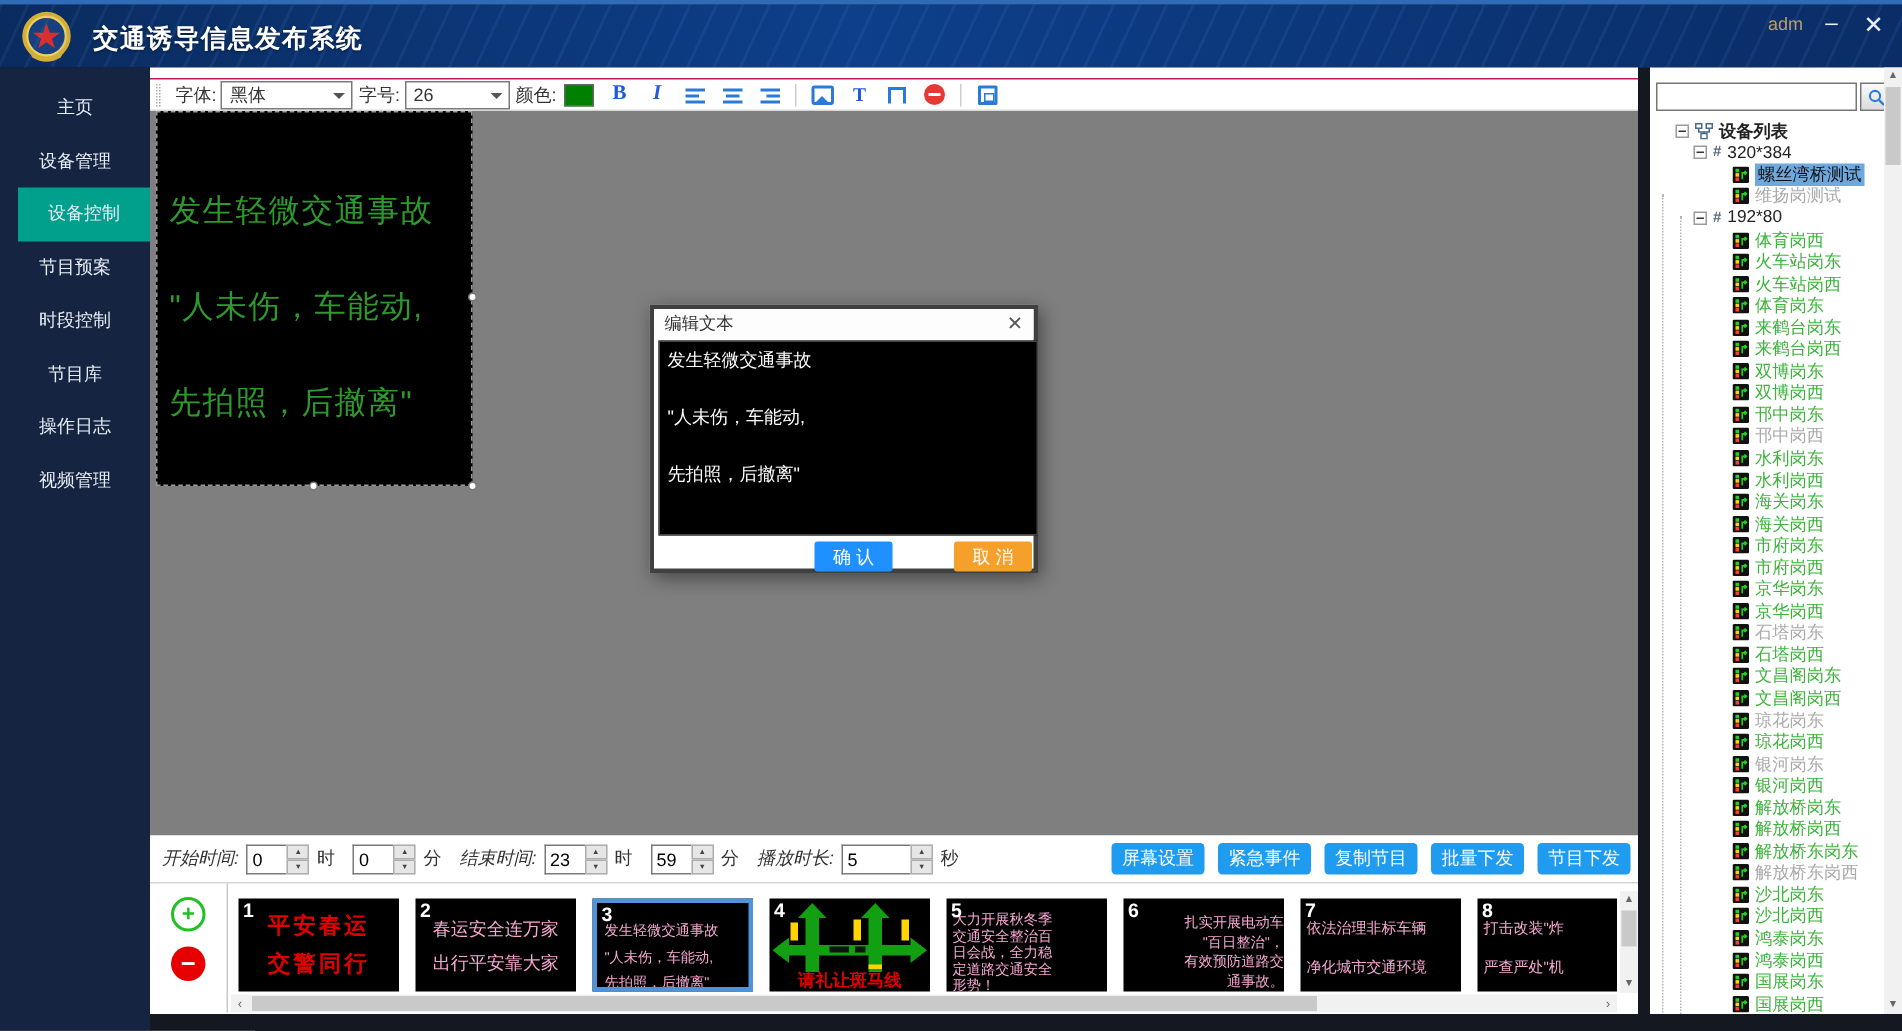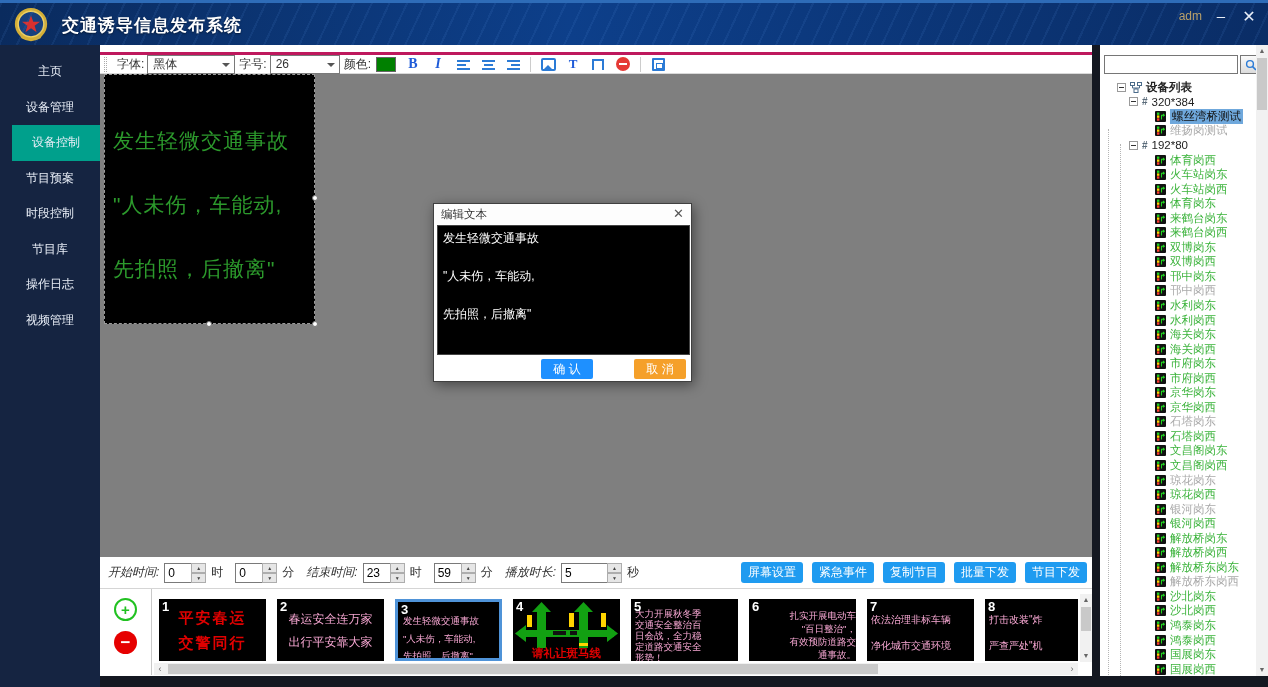--- a/index.html
+++ b/index.html
@@ -24,21 +24,21 @@
   .sitem { height:35.5px; display:flex; align-items:center; justify-content:center;
     color:#e8eef7; font-size:12px; cursor:pointer; }
   .sitem.active { background:#00a08c;margin-left:12px; }
   .snav { padding-top:9px; }
 
   
   .main { position:absolute; left:100px; top:45px; width:992px; height:631px; background:#fff; }
 
   
   .toolbar { position:absolute; left:0; top:7px; width:992px; height:22px;
-    border-top:3px solid #be185d; border-bottom:1px solid #d9d9d9;
+    border-top:1px solid #be185d; border-bottom:1px solid #d9d9d9;
     display:flex; align-items:center; font-size:12px; color:#333; }
   .grip { width:3px; height:15px; border-left:1px dotted #aaa; border-right:1px dotted #aaa; margin:0 6px 0 4px; }
   .tlab { margin:0 3px 0 4px; }
   .tsel { position:relative; border:1px solid #7a7a7a; background:#fff; height:19px; line-height:17px; padding:0 16px 0 5px; cursor:pointer; }
   .tsel::after { content:""; position:absolute; right:4px; top:7px; border:4px solid transparent; border-top-color:#555; }
   .sel-font { width:88px; } .sel-size { width:70px; }
   .swatch { width:20px; height:15px; border:1px solid #666; margin-left:2px; cursor:pointer; }
   .ticn { margin-left:9px; cursor:pointer; display:inline-flex; align-items:center; justify-content:center; width:16px; height:16px; }
   .glyB { font-family:"Liberation Serif","DejaVu Serif",serif; font-weight:bold; color:#1f5bd8; font-size:14px; }
   .glyI { font-family:"Liberation Serif","DejaVu Serif",serif; font-style:italic; font-weight:bold; color:#1f5bd8; font-size:14px; }
@@ -59,21 +59,21 @@
 
   
   .canvas { position:absolute; left:0; top:29px; width:992px; height:483px; background:#7f7f7f; }
   .led { position:absolute; left:4px; top:0; width:211px; height:250px; background:#000; border:1px dashed #9a9a9a; }
   .led-text { position:absolute; inset:0; padding:34px 0 0 8px; color:#2c9a2c; font-size:21px; line-height:64px; white-space:pre-line; letter-spacing:1px; }
   .hdl { position:absolute; width:6px; height:6px; background:#fff; border:1px solid #777; border-radius:50%; }
   .hdl-r { right:-4px; top:calc(50% - 4px); } .hdl-b { bottom:-4px; left:calc(50% - 4px); } .hdl-br { right:-4px; bottom:-4px; }
 
   
   .dialog { position:absolute; left:333px; top:129px; width:259px; height:179px; background:#fff;
-    border:1px solid #404040; box-shadow:2px 3px 12px rgba(0,0,0,.45); z-index:5; }
+    border:3px solid #404040; box-shadow:2px 3px 12px rgba(0,0,0,.45); z-index:5; }
   .dlg-title { height:20px; line-height:20px; padding-left:7px; font-size:11.5px; color:#333; background:#fdfdfd; }
   .dlg-close { position:absolute; right:7px; top:2px; font-size:13px; color:#555; cursor:pointer; }
   .dlg-text { position:absolute; left:3px; top:21px; width:253px; height:130px; background:#000; border:1px solid #444;
     color:#fff; font-size:12px; line-height:19px; padding:3px 5px; white-space:pre-line; }
   .dlg-btn { position:absolute; top:155px; width:52px; height:20px; border:none; color:#fff; font-size:12px; border-radius:2px; cursor:pointer; }
   .btn-ok { left:107px; background:#1e90ff; } .btn-cancel { left:200px; background:#f5a02a; }
 
   
   .controls { position:absolute; left:0; top:512px; width:992px; height:31px; background:#fff;
     display:flex; align-items:center; font-size:12px; color:#333; padding-left:8px; }

